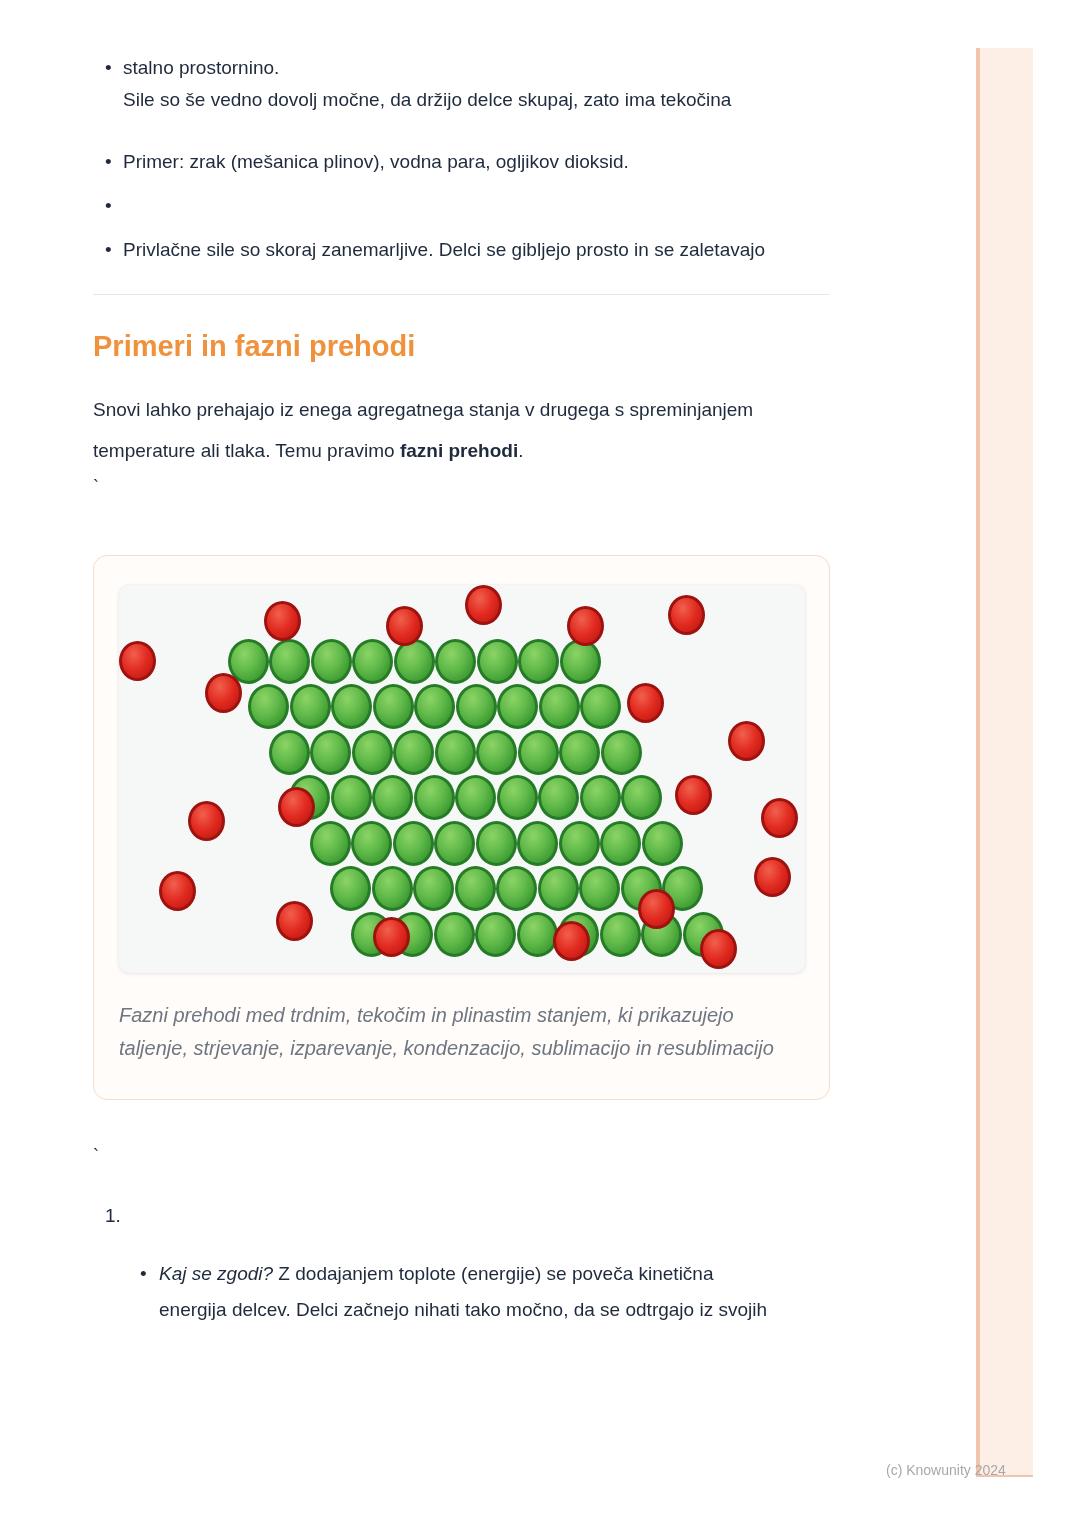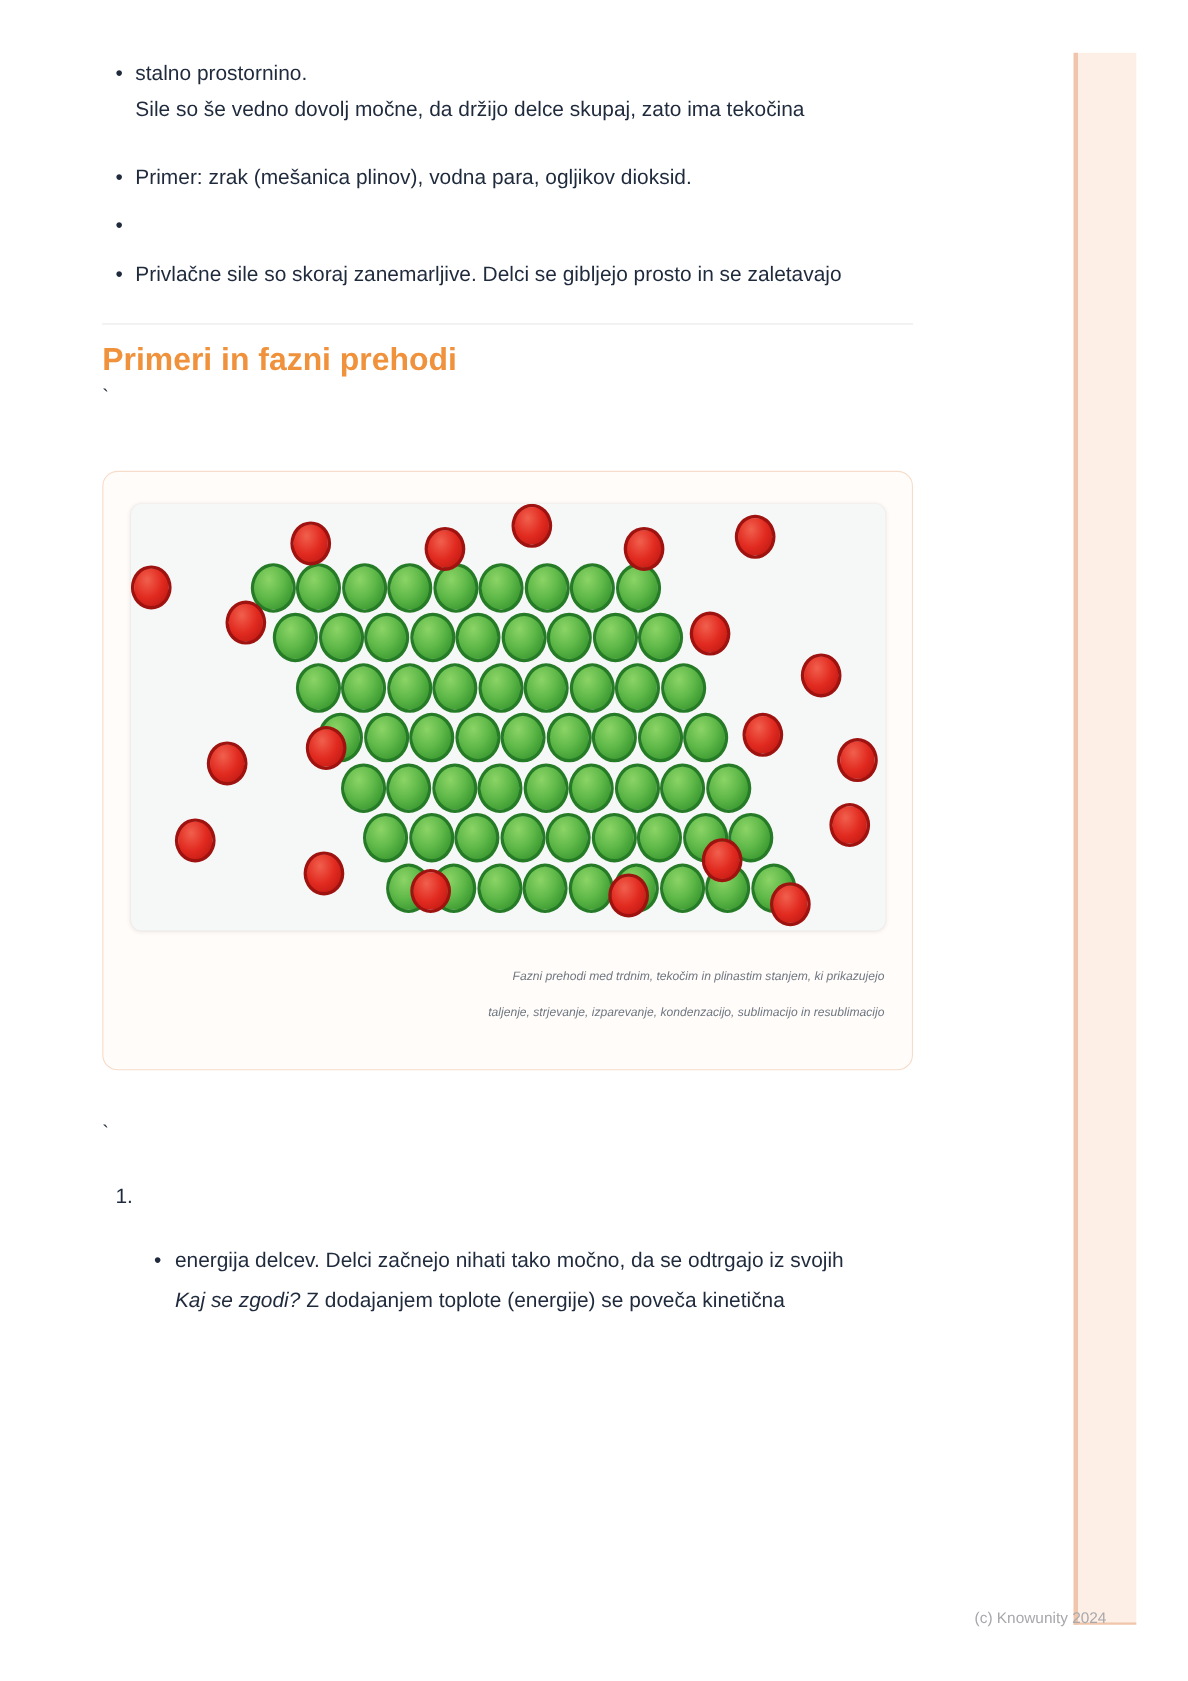--- a/index.html
+++ b/index.html
@@ -20,21 +20,21 @@
   ul.blist li { display:flex; align-items:flex-start; margin-bottom:12px; }
   ul.blist li:last-child { margin-bottom:0; }
   .marker { width:30px; padding-left:12px; font-size:19px; line-height:32px; flex:0 0 30px; }
   .btext { font-size:19px; line-height:32px; }
 
   h3.sub-heading { margin-top:36px; font-size:20px; font-weight:700; line-height:22px; }
   ul.blist.gas { margin-top:30px; }
 
   hr.divider { border:none; border-top:1px solid #e7e8ea; margin-top:28px; width:737px; }
 
-  h2.accent-heading { margin-top:15px; font-size:29px; line-height:34px; font-weight:700; color:var(--accent); }
+  h2.accent-heading { margin-top:34px; font-size:29px; line-height:34px; font-weight:700; color:var(--accent); }
 
   .para { margin-top:26px; font-size:19px; }
   .para .line { line-height:41px; }
 
   .tick { font-size:18px; line-height:24px; margin-top:4px; color:var(--text); }
   .tick.second { margin-top:44px; }
 
   
   figure.figcard {
     margin-top:56px; width:737px; height:545px;
@@ -48,21 +48,21 @@
   }
   .particle { position:absolute; border-radius:50%; }
   .particle.green {
     width:41px; height:45px; border:3px solid var(--green-edge);
     background:radial-gradient(ellipse at 38% 30%, var(--green-hi) 0%, var(--green-fill) 45%, var(--green-mid) 70%, var(--green-edge2) 100%);
   }
   .particle.red {
     width:37px; height:40px; border:3px solid var(--red-edge);
     background:radial-gradient(ellipse at 38% 30%, var(--red-hi) 0%, var(--red-fill) 50%, var(--red-deep) 100%);
   }
-  figcaption.figcap { margin-top:26px; text-align:right; color:var(--caption); font-size:11px; font-style:italic; }
+  figcaption.figcap { margin-top:26px; text-align:left; color:var(--caption); font-size:20px; font-style:italic; }
   figcaption.figcap .line { line-height:33px; white-space:nowrap; }
 
   h4.opis-heading { margin-top:40px; font-size:20px; font-weight:700; line-height:26px; }
 
   .numitem { display:flex; margin-top:32px; font-size:19px; }
   .numitem .num { width:30px; padding-left:12px; flex:0 0 30px; line-height:32px; }
   .numitem .line { line-height:32px; }
 
   ul.blist.sub { margin-top:24px; margin-left:47px; }
   ul.blist.sub .marker { width:19px; flex:0 0 19px; padding-left:0; line-height:36px; }
@@ -116,20 +116,24 @@
         <div class="btext">
             <div class="line"><span>Privlačne sile so skoraj zanemarljive. Delci se gibljejo prosto in se zaletavajo</span></div>
           </div>
       </li>
     </ul>
 
     <hr class="divider">
 
     <h2 class="accent-heading">Primeri in fazni prehodi</h2>
 
+    <div class="para">
+        <div class="line"><span>Snovi lahko prehajajo iz enega agregatnega stanja v drugega s spreminjanjem</span></div>
+        <div class="line"><span>temperature ali tlaka. Temu pravimo </span><span class="b">fazni prehodi</span><span>.</span></div>
+      </div>
 
     <div class="tick">`</div>
 
     <figure class="figcard">
       <div class="panel">
           <div class="particle green" style="left: 108.5px; top: 53.5px;"></div>
           <div class="particle green" style="left: 150px; top: 53.5px;"></div>
           <div class="particle green" style="left: 191.5px; top: 53.5px;"></div>
           <div class="particle green" style="left: 233px; top: 53.5px;"></div>
           <div class="particle green" style="left: 274.5px; top: 53.5px;"></div>
@@ -222,22 +226,22 @@
 
 
     <div class="numitem">
       <span class="num">1.</span>
     </div>
 
     <ul class="blist sub">
       <li>
         <span class="marker">•</span>
         <div class="btext">
+            <div class="line"><span class="i">Kaj se zgodi?</span><span> Z dodajanjem toplote (energije) se poveča kinetična</span></div>
             <div class="line"><span>energija delcev. Delci začnejo nihati tako močno, da se odtrgajo iz svojih</span></div>
-            <div class="line"><span class="i">Kaj se zgodi?</span><span> Z dodajanjem toplote (energije) se poveča kinetična</span></div>
           </div>
       </li>
     </ul>
 
   </div>
 
   <div class="watermark">(c) Knowunity 2024</div>
 
 </div>
 

